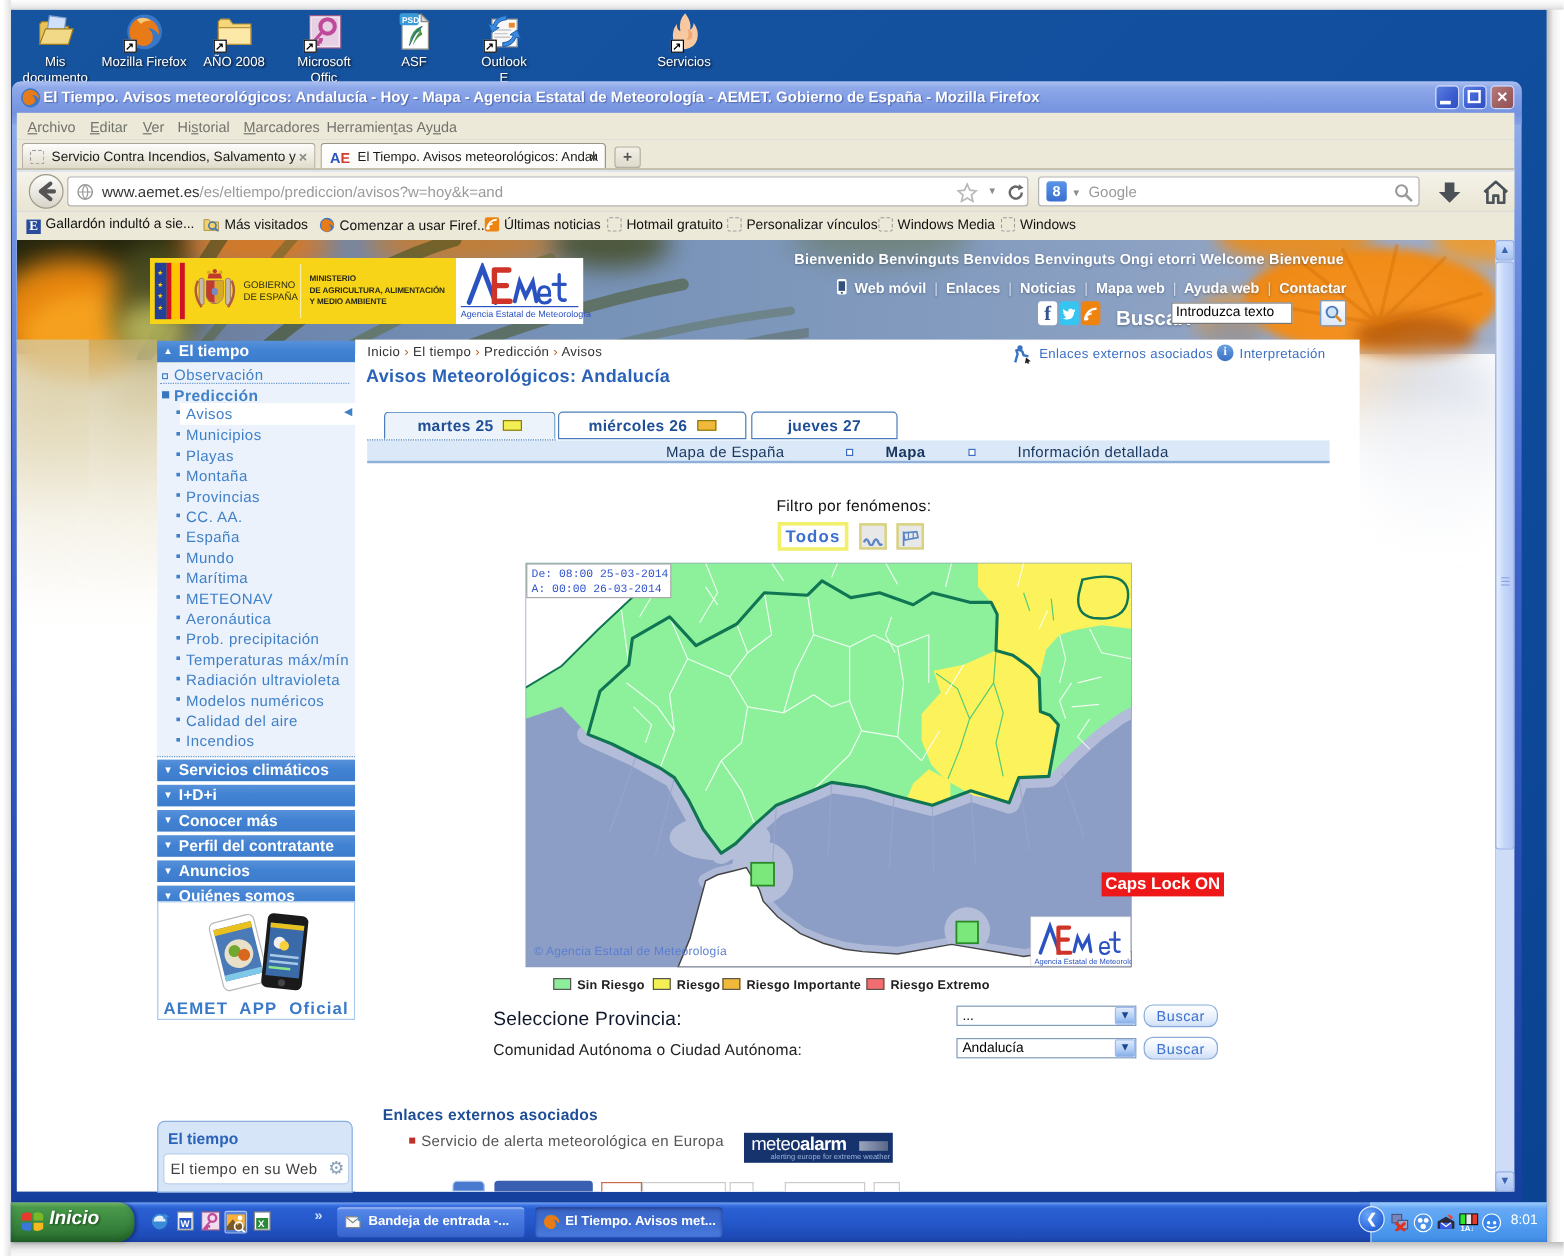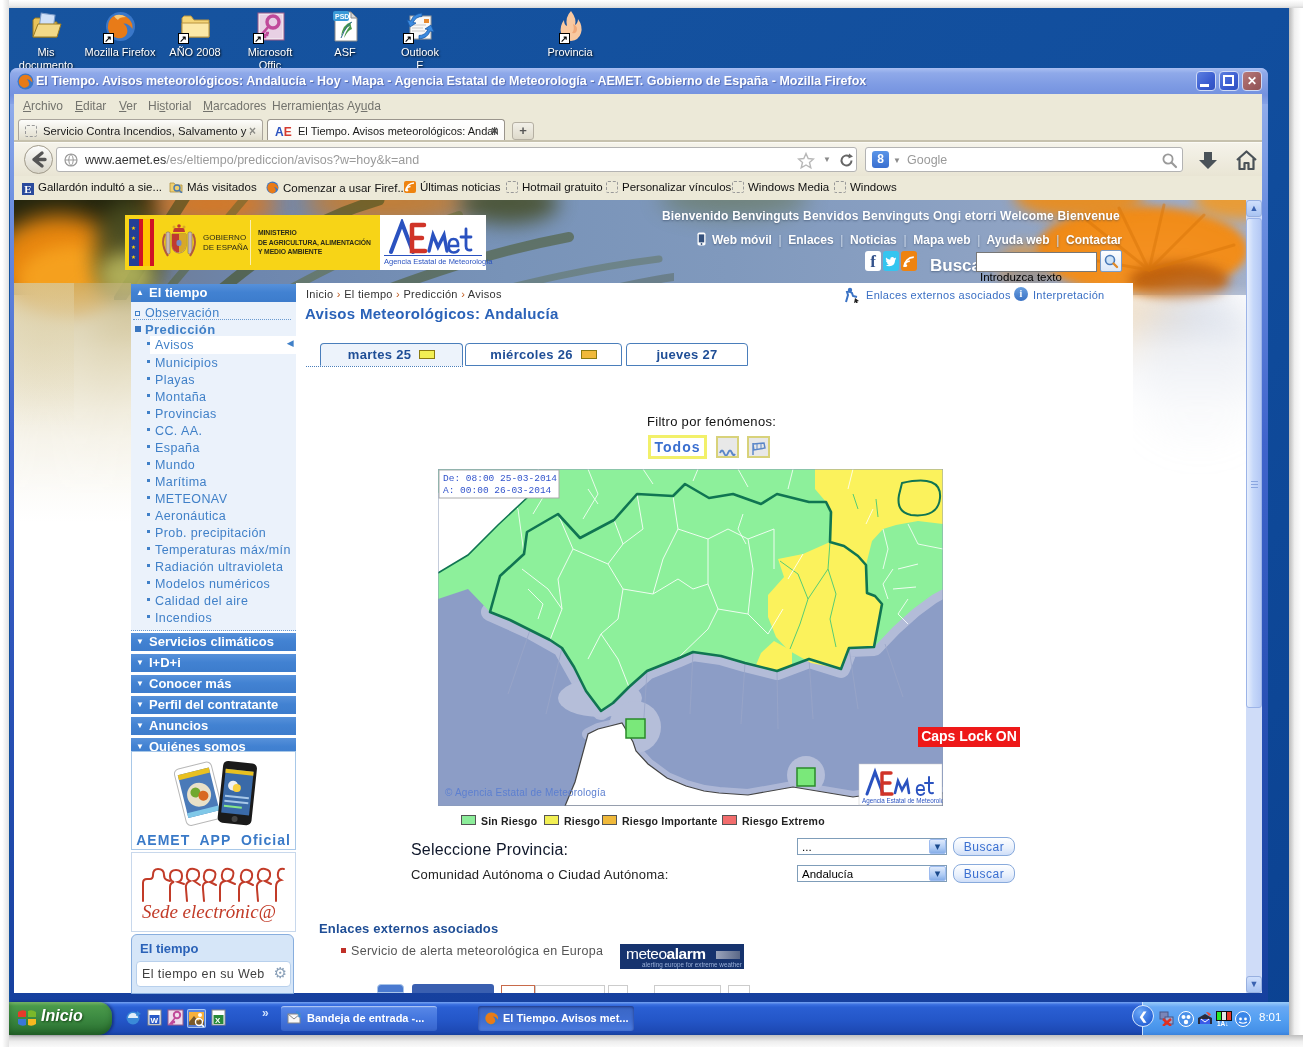--- a/index.html
+++ b/index.html
@@ -99,21 +99,21 @@
 #taskbar { left:9px; top:1002px; width:1280px; height:33px;
   background:linear-gradient(180deg,#77a4f2 0%,#3a70e0 8%,#2a5fd3 16%,#2456c8 55%,#1d49b4 90%,#16409e 100%); }
 #startbtn { position:absolute; left:0; top:0; width:103px; height:33px; border-radius:0 14px 14px 0;
   background:linear-gradient(180deg,#7aba6a 0%,#4a9a4a 12%,#3d8b42 45%,#2e7634 85%,#2a6e30 100%);
   box-shadow:inset 0 -3px 6px rgba(0,40,0,.3), 2px 0 3px rgba(0,0,30,.4); }
 .qlicon { position:absolute; top:7px; width:19px; height:19px; }
 .qlicon.hl { background:rgba(180,210,255,.35); border:1px solid rgba(220,240,255,.6); border-radius:2px; }
 .taskbtn { position:absolute; top:4px; height:25px; border-radius:3px;
   background:linear-gradient(180deg,#7aa2ee 0%,#5585e6 10%,#4476de 50%,#3a68d0 90%,#3462c6 100%);
   box-shadow:inset 0 1px 0 rgba(255,255,255,.4); color:#fff; font-size:11px; }
-.taskbtn.on { background:linear-gradient(180deg,#3a66c4 0%,#3e6cd0 50%,#4a7ade 100%); box-shadow:inset 0 1px 3px rgba(0,0,60,.5);margin-left:32px; }
+.taskbtn.on { background:linear-gradient(180deg,#3a66c4 0%,#3e6cd0 50%,#4a7ade 100%); box-shadow:inset 0 1px 3px rgba(0,0,60,.5); }
 .taskbtn span { position:absolute; left:26px; top:6px; white-space:nowrap; overflow:hidden;font-weight:bold; }
 #tray { position:absolute; left:1133px; top:0; width:147px; height:33px;
   background:linear-gradient(180deg,#9accfa 0%,#68a8f4 15%,#55a0f2 50%,#4490e8 90%,#3a82dc 100%);
   border-left:1px solid #cfe4fc; }
 .tico { position:absolute; top:9px; width:16px; height:16px; }
 </style>
 </head>
 <body>
 <div class="abs" id="screen"></div>
 <div class="abs" id="rightWhite"></div>
@@ -173,21 +173,21 @@
       <path d="M18,3 q-9,1 -11,8 l-4,-1 l3,7 l6,-4 l-3,-0.5 q3,-6 9,-6 z" fill="#3a8ae0" stroke="#1a5aa8" stroke-width="0.8"></path>
       <path d="M15,29 q9,-1 11,-8 l4,1 l-3,-7 l-6,4 l3,0.5 q-3,6 -9,6 z" fill="#3a8ae0" stroke="#1a5aa8" stroke-width="0.8"></path>
     </svg><span class="shortcut"></span></div>
     <div class="lbl">Outlook<br>E</div>
   </div>
   <div class="abs dicon" style="left:532px">
     <div class="ic"><svg width="33" height="33" viewBox="0 0 33 33">
       <path d="M17,1 q6,8 4,14 q3,-2 3,-6 q5,7 3,14 q-2,7 -10,8 q-8,-1 -10,-8 q-1.5,-7 3,-13 q0,5 3,6 q-2,-9 4,-15" fill="#f8c8a0"></path>
       <path d="M19,14 q2,6 -1,9 q5,1 5,-4 q0,-3 -4,-5" fill="#f0a878"></path>
     </svg><span class="shortcut" style="left:5px"></span></div>
-    <div class="lbl">Provincia</div>
+    <div class="lbl">Servicios</div>
   </div>
 </div>
 
 <div class="abs" id="winframe"></div>
 <div class="abs" id="titlebar">
   <svg style="position:absolute;left:7px;top:5px" width="17" height="17" viewBox="0 0 17 17">
       <circle cx="8.5" cy="8.5" r="8" fill="#3a77c8"></circle>
       <path d="M2.5,11.5 a7,7 0 0 1 2.8,-9 q5,-1.8 8.2,1.5 q2.2,2.2 1.8,5.5 q-2.8,-3.8 -5.5,-3.3 q3.2,2.8 2.2,6 q-2.2,3.2 -6,2.2 q-2.8,-1.2 -3.5,-2.9" fill="#e87b18"></path>
     </svg>
     <span class="ttext">El Tiempo. Avisos meteorológicos: Andalucía - Hoy - Mapa - Agencia Estatal de Meteorología - AEMET. Gobierno de España - Mozilla Firefox</span>
@@ -386,21 +386,21 @@
 <div class="abs" style="left:901px;top:251px;width:16px;height:20px;background:#ee8310;border-radius:3px">
   <svg width="12" height="12" style="position:absolute;left:2px;top:5px" viewBox="0 0 12 12">
       <g fill="none" stroke="#fff" stroke-width="1.7">
         <path d="M1.2,10.8 a9.6,9.6 0 0 1 9.6,-9.6"></path>
         <path d="M1.2,10.8 a5.6,5.6 0 0 1 5.6,-5.6"></path>
       </g>
       <circle cx="2.6" cy="9.6" r="1.5" fill="#fff"></circle>
     </svg>
 </div>
 <div class="abs" style="left:930px;top:256px;color:#fff;font-size:17px;font-weight:bold;text-shadow:0 1px 2px rgba(40,60,90,.5)">Buscar:</div>
-<div class="abs" style="left:976px;top:252px;width:121px;height:18px;background:#fff;border:1px solid #777;font-size:11.5px;color:#000;padding:18px 0 0 3px">Introduzca texto</div>
+<div class="abs" style="left:976px;top:252px;width:101px;height:18px;background:#fff;border:1px solid #777;font-size:11.5px;color:#000;padding:1px 0 0 3px">Introduzca texto</div>
 <div class="abs" style="left:1100px;top:250px;width:22px;height:22px;background:linear-gradient(180deg,#fefefe,#dce8f8);border:1px solid #7a9cc8;border-radius:2px">
   <svg width="16" height="16" style="position:absolute;left:2px;top:2px" viewBox="0 0 16 16">
       <circle cx="7" cy="7" r="4.5" fill="#cfe4f8" stroke="#4a7ab8" stroke-width="1.6"></circle>
       <path d="M10.5,10.5 L14,14" stroke="#e08a28" stroke-width="2.4" stroke-linecap="round"></path>
     </svg>
 </div>
 
 <div class="abs" id="sidebar">
   <div class="sbar" style="top:0"><span class="tri">▲</span>El tiempo</div>
   <div class="abs" id="sitems">
@@ -451,35 +451,20 @@
         <circle cx="60" cy="26" r="5" fill="#f0f0f0"></circle>
         <circle cx="64" cy="28" r="4" fill="#f8d040"></circle>
         <rect x="53" y="36" width="24" height="2" fill="#a8c8e8"></rect>
         <rect x="53" y="41" width="24" height="2" fill="#a8c8e8"></rect>
         <rect x="53" y="46" width="18" height="2" fill="#88e888"></rect>
         <circle cx="65" cy="59" r="3" fill="#444"></circle>
       </g>
     </svg>
     <div class="abs" style="left:0;top:80px;width:163px;text-align:center;color:#3a7ac8;font-weight:bold;font-size:14px;letter-spacing:1px">AEMET&nbsp; APP&nbsp; Oficial</div>
   </div>
-  <div class="abs" id="sedebox">
-    <svg class="abs" style="left:8px;top:6px" width="148" height="44" viewBox="0 0 148 44">
-      <g fill="none" stroke="#c23b28" stroke-width="2" stroke-linecap="round">
-        <path d="M3,42 L3,24 Q3,20 7,20 L10,20 Q13,20 13,16 Q13,10 18,10 Q24,10 24,16 Q24,20 27,21 L30,22"></path>
-        <path d="M30,42 L30,28 Q30,24 34,23 Q30,22 30,17 Q30,11 36,11 Q42,11 42,17 Q42,22 38,23 L44,25"></path>
-        <path d="M47,42 L46,30 Q45,24 50,22 Q46,20 47,15 Q48,9 54,10 Q60,11 59,17 Q58,21 54,22 L60,26"></path>
-        <path d="M64,42 L63,30 Q62,24 67,23 Q63,21 64,16 Q65,10 71,11 Q77,12 75,18 Q74,22 70,23 L76,26"></path>
-        <path d="M80,42 L80,28 Q80,23 85,22 Q81,20 82,15 Q83,9 89,10 Q95,11 93,17 Q92,21 88,22 L95,25"></path>
-        <path d="M99,42 L99,30 Q99,24 104,23 Q100,21 101,16 Q102,10 108,11 Q113,12 112,18 Q111,22 107,23 L113,26"></path>
-        <path d="M118,42 L117,30 Q116,24 121,22 Q117,20 118,15 Q119,9 125,10 Q131,11 130,17 Q129,21 125,22 L131,25"></path>
-        <path d="M136,42 L136,28 Q136,22 141,21 Q137,19 138,14 Q139,9 144,10"></path>
-      </g>
-    </svg>
-    <div class="abs" style="left:10px;top:48px;width:150px;font-family:'Liberation Serif',serif;font-style:italic;color:#c23b28;font-size:19px;white-space:nowrap">Sede electrónic@</div>
-  </div>
   <div class="abs" id="eltwidget">
     <div style="position:absolute;left:8px;top:6px;color:#2a62b8;font-weight:bold;font-size:13px">El tiempo</div>
     <div style="position:absolute;left:4px;top:26px;width:155px;height:26px;background:#fff;border:1px solid #b8d0ec;border-radius:4px">
       <span style="position:absolute;left:5px;top:5px;color:#404040;font-size:12.5px;letter-spacing:.4px">El tiempo en su Web</span>
       <span style="position:absolute;right:3px;top:2px;font-size:15px;color:#8aa0b8">⚙</span>
     </div>
   </div>
 </div>
 
 <div class="abs" id="content">
@@ -491,20 +476,27 @@
     </svg>
   <div class="abs" style="left:570px;top:6px;font-size:11px;color:#3a6fc4;letter-spacing:.3px">Enlaces externos asociados</div>
   <div class="abs" style="left:718px;top:4px;width:14px;height:14px;border-radius:50%;background:linear-gradient(180deg,#6aa0e0,#3a72c4);color:#fff;font-size:10px;font-weight:bold;text-align:center;line-height:14px;font-family:'Liberation Serif',serif">i</div>
   <div class="abs" style="left:737px;top:6px;font-size:11px;color:#3a6fc4;letter-spacing:.3px">Interpretación</div>
   <div class="abs" style="left:9px;top:22px;font-size:15px;font-weight:bold;color:#2a62b8;letter-spacing:.3px">Avisos Meteorológicos: Andalucía</div>
 
   <div class="dtab" style="left:24px;width:143px;background:#edf3fb;border-bottom:1px solid #edf3fb;z-index:2"><b>martes 25</b> <span class="sq" style="background:#f2ef54"></span></div>
   <div class="dtab" style="left:169px;width:157px"><b>miércoles 26</b> <span class="sq" style="background:#f0b93a"></span></div>
   <div class="dtab" style="left:330px;width:122px"><b>jueves 27</b></div>
   <div class="abs" style="left:10px;top:83px;width:157px;border-top:1px dotted #4a7ebb;z-index:3"></div>
+  <div class="abs" id="subnav">
+    <span style="position:absolute;left:249px;top:3px">Mapa de España</span>
+    <span class="bluesq" style="left:399px"></span>
+    <b style="position:absolute;left:432px;top:3px;color:#17365e">Mapa</b>
+    <span class="bluesq" style="left:501px"></span>
+    <span style="position:absolute;left:542px;top:3px;color:#17365e">Información detallada</span>
+  </div>
 
   <div class="abs" style="left:351px;top:131px;font-size:13px;color:#111;letter-spacing:.3px">Filtro por fenómenos:</div>
   <div class="abs" style="left:352px;top:152px;width:59px;height:24px;background:#fff;border:3px solid #f2f06a;color:#3a6fd0;font-weight:bold;font-size:14px;text-align:center;line-height:18px;letter-spacing:1px">Todos</div>
   <div class="abs fbtn" style="left:420px">
     <svg width="17" height="10" viewBox="0 0 17 10">
         <path d="M1,7 q2,-5 4,0 q2,5 4,0 q2,-5 4,0 q1.5,3.5 3,1" stroke="#5a86c8" stroke-width="2" fill="none"></path>
       </svg>
   </div>
   <div class="abs fbtn" style="left:451px">
     <svg width="16" height="14" viewBox="0 0 16 14">

